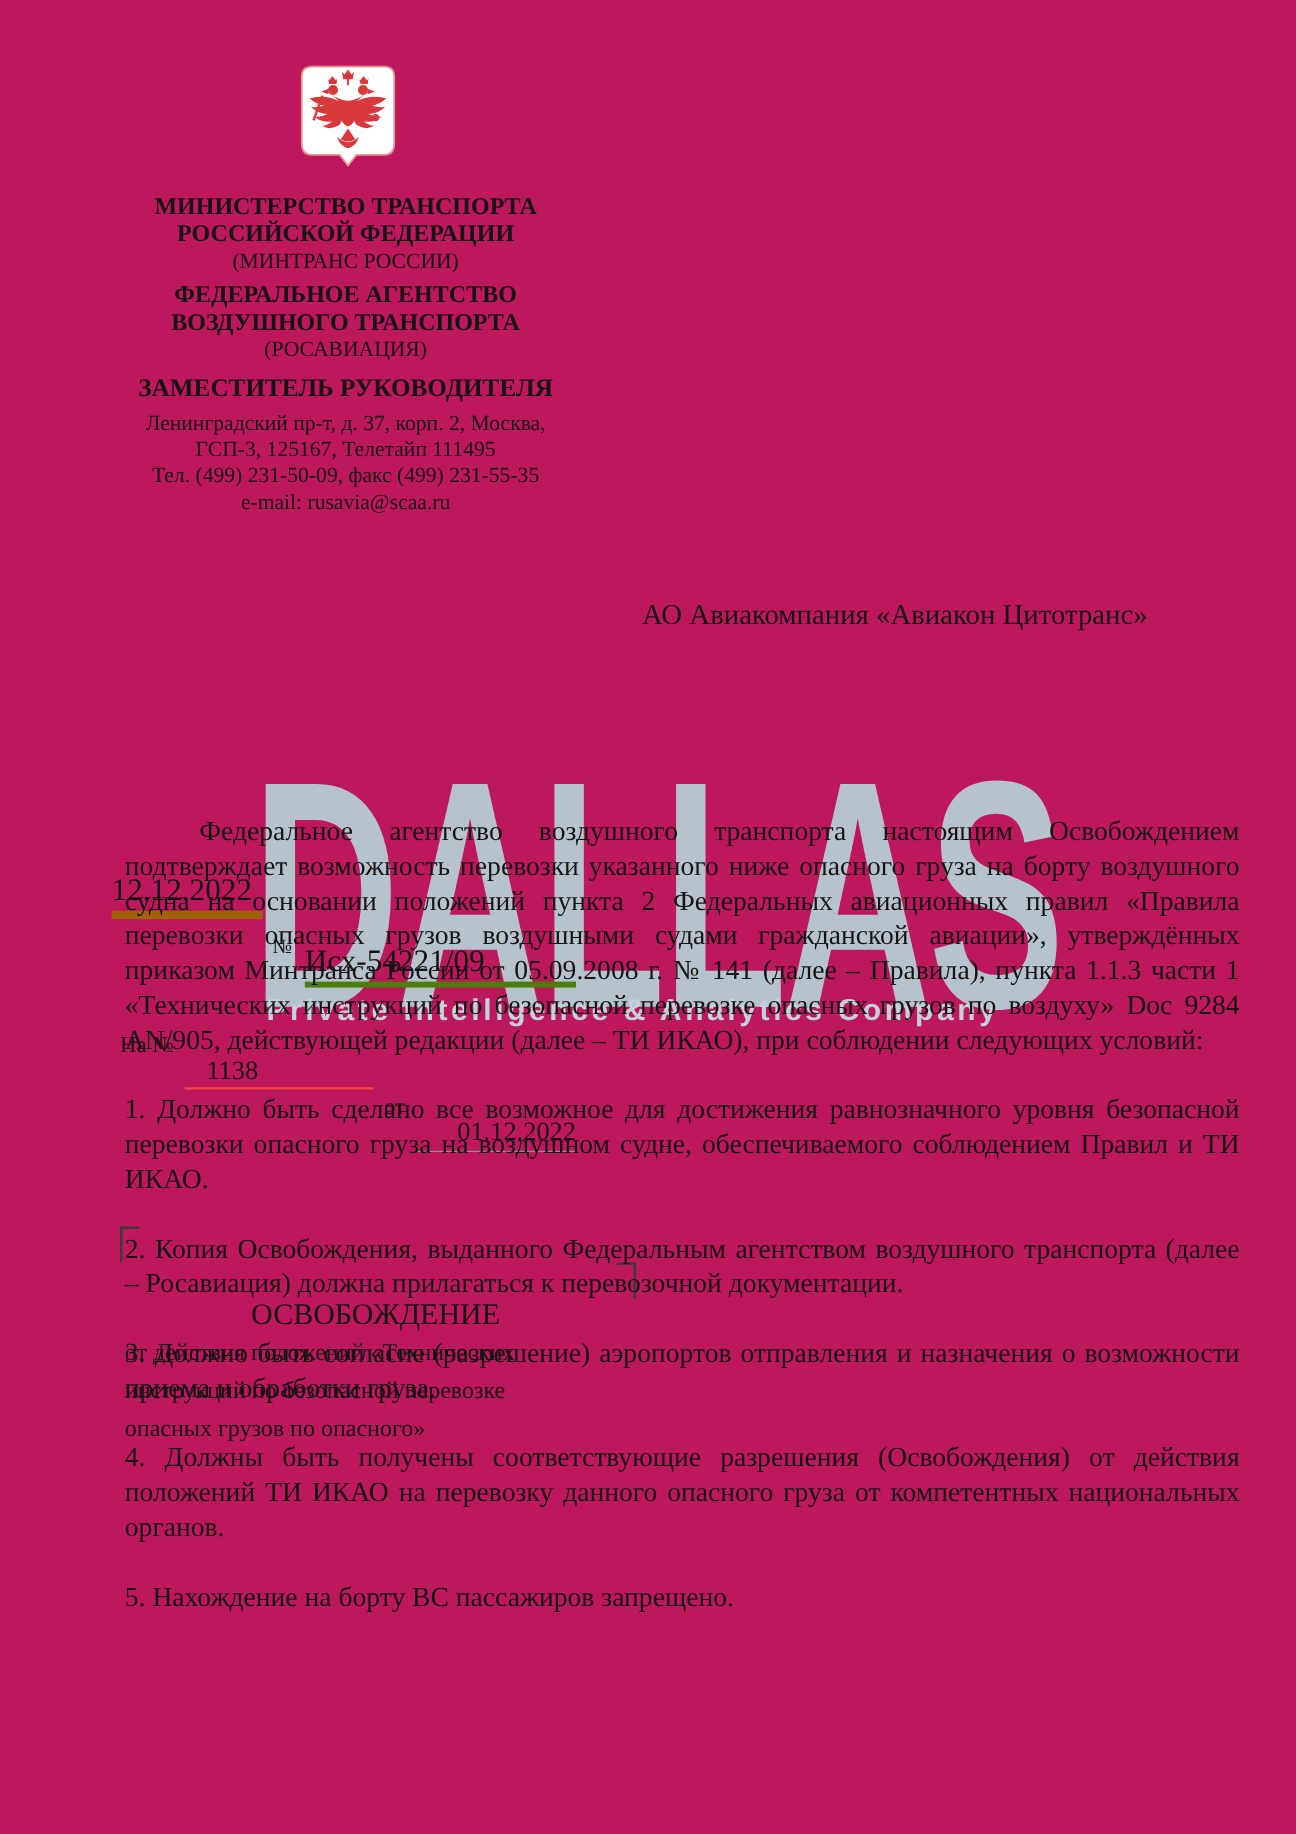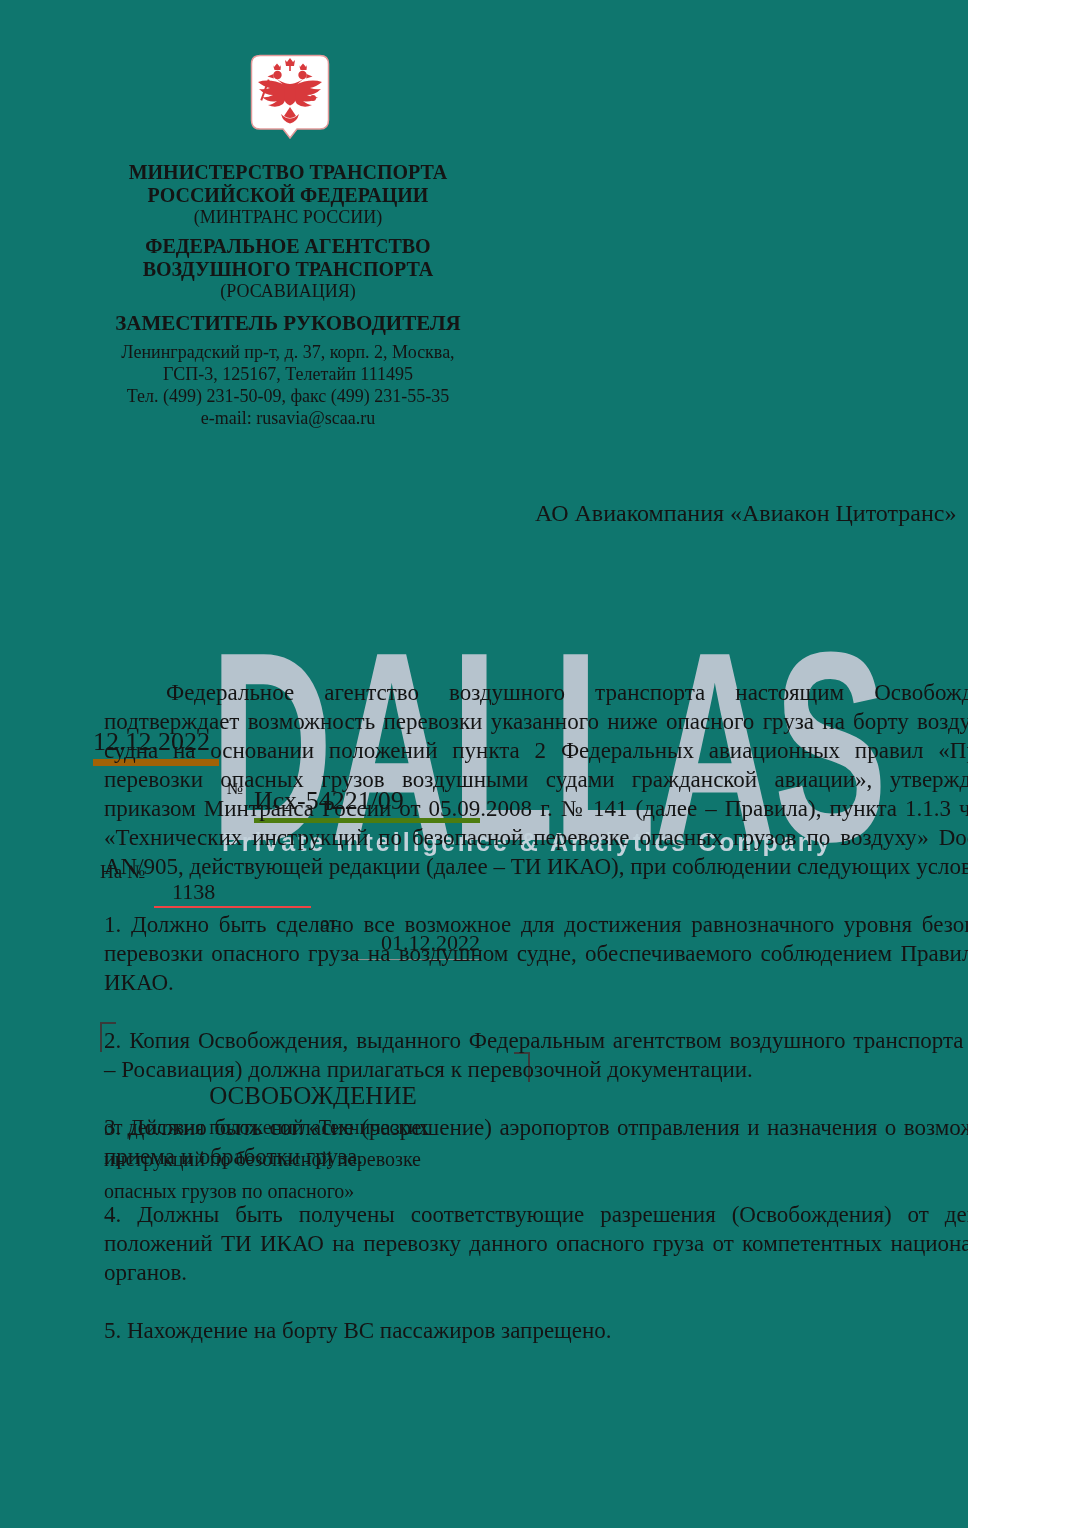--- a/index.html
+++ b/index.html
@@ -1,17 +1,17 @@
 <!DOCTYPE html>
 <html><head>
 <meta charset="utf-8">
 <style>
   html,body{margin:0;padding:0;background:#ffffff;}
   .page{
-    position:relative;width:968px;height:1528px;background:#0f766e;
+    position:relative;width:1080px;height:1528px;background:#be185d;
     font-family:"Liberation Serif",serif;color:#141414;overflow:hidden;
   }
   
   .emblem{position:absolute;left:250px;top:54px;width:80px;height:90px;}
   
   .letterhead{position:absolute;left:58px;top:161px;width:460px;text-align:center;}
   .lh-bold{font-weight:bold;font-size:20px;line-height:23px;}
   .lh-sub{font-size:18px;line-height:21px;}
   .lh-gap{height:7px;}
   .lh-pos{font-weight:bold;font-size:21px;line-height:24px;margin-top:9px;}

